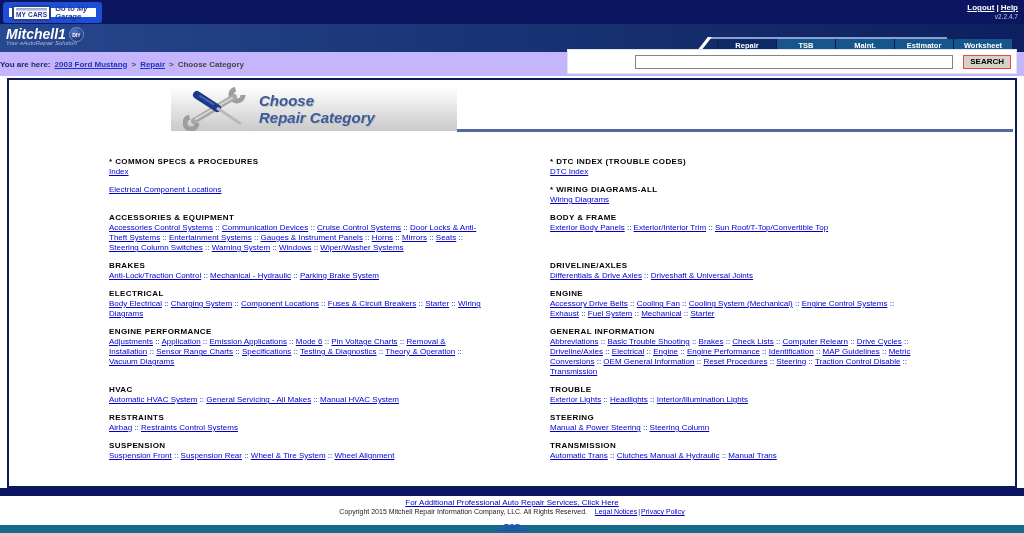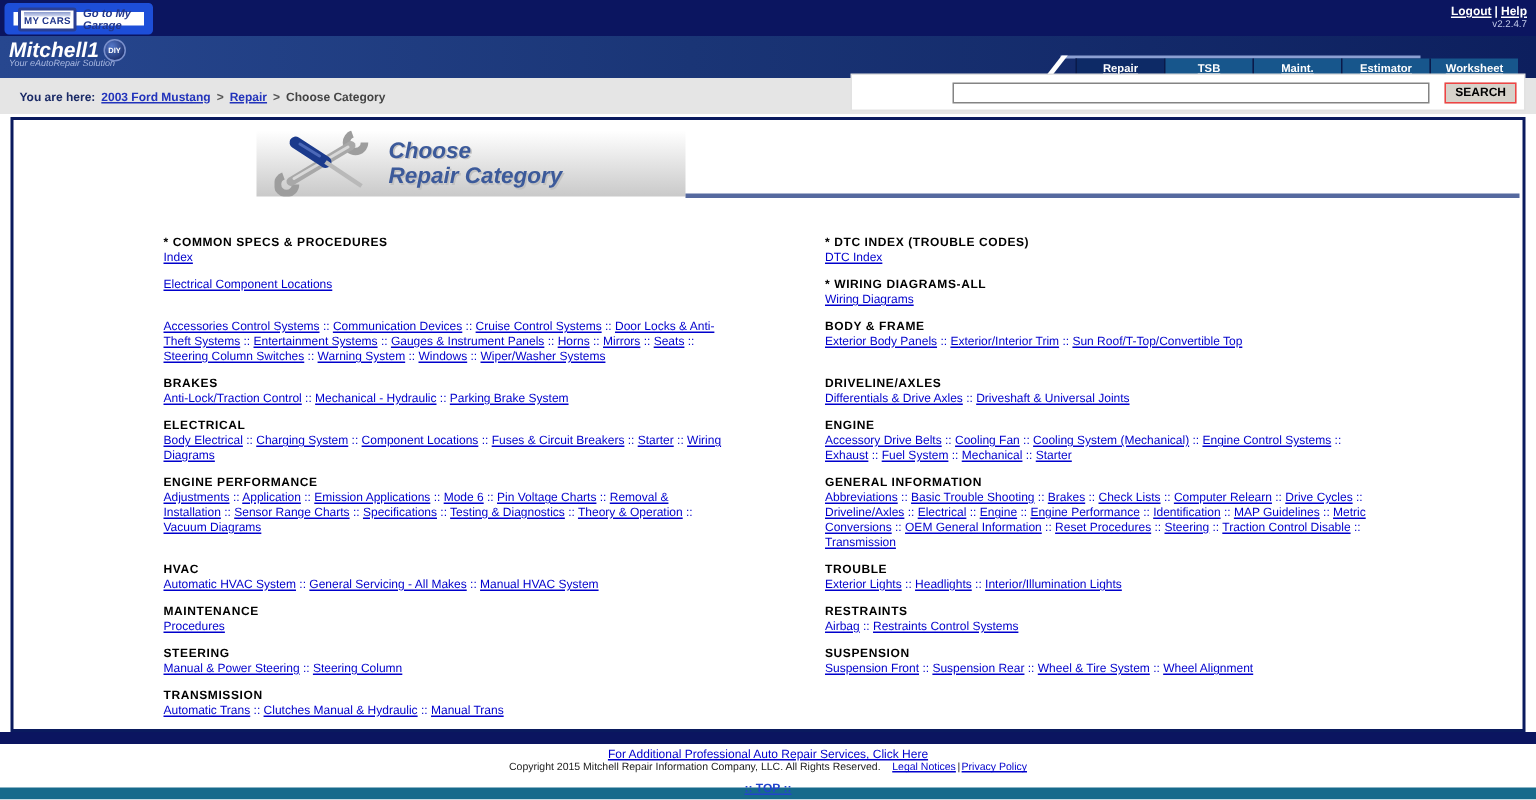--- a/index.html
+++ b/index.html
@@ -32,22 +32,22 @@
   .tagline { font-size:6px; font-style:italic; color:#a9b8e0; margin-top:-3px; }
   .tab-topline { position:absolute; left:707px; bottom:13px; width:240px; height:2px; background:#8b9fd2; }
   .swoosh { position:absolute; bottom:0; right:318px; width:4px; height:15px; background:#fff; transform:skewX(-38deg); }
   .tabs { position:absolute; right:12px; bottom:0; display:flex; height:13px; }
   .tab { display:block; min-width:59px; text-align:center; font-size:7.5px; font-weight:bold;
     color:#fff; text-decoration:underline; background:#17568c; line-height:13px;
     border-left:1px solid #0a1a4a; cursor:pointer; padding:0 3px; }
   .tab.active { background:#0d2a66; }
 
   
-  .crumb-row { height:24px; background:#e5e5e5; font-size:8px; display:flex; align-items:center;
-    gap:4px; padding-left:13px; }
+  .crumb-row { height:24px; background:#c4b5fd; font-size:8px; display:flex; align-items:center;
+    gap:4px; padding-left:0; }
   .crumb-prefix { font-weight:bold; color:#1a2a66; }
   .crumb-link { color:#2233bb; font-weight:bold; text-decoration:underline; cursor:pointer; }
   .crumb-sep { color:#555; font-weight:bold; }
   .crumb-current { color:#444; font-weight:bold; }
   .search-panel { position:absolute; top:50px; right:8px; width:448px; height:23px; background:#fff;
     box-shadow:0 0 0 1px #e2e2e2; display:flex; align-items:center; justify-content:flex-end;
     gap:10px; padding-right:5px; z-index:5; }
   .search-input { width:318px; height:14px; border:1px solid #848484; font-size:9px; padding:0 2px;
     font-family:inherit; }
   .search-btn { font-size:8px; font-weight:bold; background:#d6d2ca; border:1px solid #ef4444;
@@ -157,20 +157,21 @@
         <div class="cat-links"><a class="clink">DTC Index</a></div>
       </div>
       <div class="cat-cell">
         <div class="cat-links"><a class="clink">Electrical Component Locations</a></div>
       </div>
       <div class="cat-cell">
         <div class="cat-head">* WIRING DIAGRAMS-ALL</div>
         <div class="cat-links"><a class="clink">Wiring Diagrams</a></div>
       </div>
       <div class="cat-cell">
+        <div class="cat-head">ACCESSORIES &amp; EQUIPMENT</div>
         <div class="cat-links"><a class="clink">Accessories Control Systems</a><span class="lsep"> :: </span><a class="clink">Communication Devices</a><span class="lsep"> :: </span><a class="clink">Cruise Control Systems</a><span class="lsep"> :: </span><a class="clink">Door Locks &amp; Anti-Theft Systems</a><span class="lsep"> :: </span><a class="clink">Entertainment Systems</a><span class="lsep"> :: </span><a class="clink">Gauges &amp; Instrument Panels</a><span class="lsep"> :: </span><a class="clink">Horns</a><span class="lsep"> :: </span><a class="clink">Mirrors</a><span class="lsep"> :: </span><a class="clink">Seats</a><span class="lsep"> :: </span><a class="clink">Steering Column Switches</a><span class="lsep"> :: </span><a class="clink">Warning System</a><span class="lsep"> :: </span><a class="clink">Windows</a><span class="lsep"> :: </span><a class="clink">Wiper/Washer Systems</a></div>
       </div>
       <div class="cat-cell">
         <div class="cat-head">BODY &amp; FRAME</div>
         <div class="cat-links"><a class="clink">Exterior Body Panels</a><span class="lsep"> :: </span><a class="clink">Exterior/Interior Trim</a><span class="lsep"> :: </span><a class="clink">Sun Roof/T-Top/Convertible Top</a></div>
       </div>
       <div class="cat-cell">
         <div class="cat-head">BRAKES</div>
         <div class="cat-links"><a class="clink">Anti-Lock/Traction Control</a><span class="lsep"> :: </span><a class="clink">Mechanical - Hydraulic</a><span class="lsep"> :: </span><a class="clink">Parking Brake System</a></div>
       </div>
@@ -194,24 +195,20 @@
         <div class="cat-head">GENERAL INFORMATION</div>
         <div class="cat-links"><a class="clink">Abbreviations</a><span class="lsep"> :: </span><a class="clink">Basic Trouble Shooting</a><span class="lsep"> :: </span><a class="clink">Brakes</a><span class="lsep"> :: </span><a class="clink">Check Lists</a><span class="lsep"> :: </span><a class="clink">Computer Relearn</a><span class="lsep"> :: </span><a class="clink">Drive Cycles</a><span class="lsep"> :: </span><a class="clink">Driveline/Axles</a><span class="lsep"> :: </span><a class="clink">Electrical</a><span class="lsep"> :: </span><a class="clink">Engine</a><span class="lsep"> :: </span><a class="clink">Engine Performance</a><span class="lsep"> :: </span><a class="clink">Identification</a><span class="lsep"> :: </span><a class="clink">MAP Guidelines</a><span class="lsep"> :: </span><a class="clink">Metric Conversions</a><span class="lsep"> :: </span><a class="clink">OEM General Information</a><span class="lsep"> :: </span><a class="clink">Reset Procedures</a><span class="lsep"> :: </span><a class="clink">Steering</a><span class="lsep"> :: </span><a class="clink">Traction Control Disable</a><span class="lsep"> :: </span><a class="clink">Transmission</a></div>
       </div>
       <div class="cat-cell">
         <div class="cat-head">HVAC</div>
         <div class="cat-links"><a class="clink">Automatic HVAC System</a><span class="lsep"> :: </span><a class="clink">General Servicing - All Makes</a><span class="lsep"> :: </span><a class="clink">Manual HVAC System</a></div>
       </div>
       <div class="cat-cell">
         <div class="cat-head">TROUBLE</div>
         <div class="cat-links"><a class="clink">Exterior Lights</a><span class="lsep"> :: </span><a class="clink">Headlights</a><span class="lsep"> :: </span><a class="clink">Interior/Illumination Lights</a></div>
-      </div>
-      <div class="cat-cell">
-        <div class="cat-head">MAINTENANCE</div>
-        <div class="cat-links"><a class="clink">Procedures</a></div>
       </div>
       <div class="cat-cell">
         <div class="cat-head">RESTRAINTS</div>
         <div class="cat-links"><a class="clink">Airbag</a><span class="lsep"> :: </span><a class="clink">Restraints Control Systems</a></div>
       </div>
       <div class="cat-cell">
         <div class="cat-head">STEERING</div>
         <div class="cat-links"><a class="clink">Manual &amp; Power Steering</a><span class="lsep"> :: </span><a class="clink">Steering Column</a></div>
       </div>
       <div class="cat-cell">

